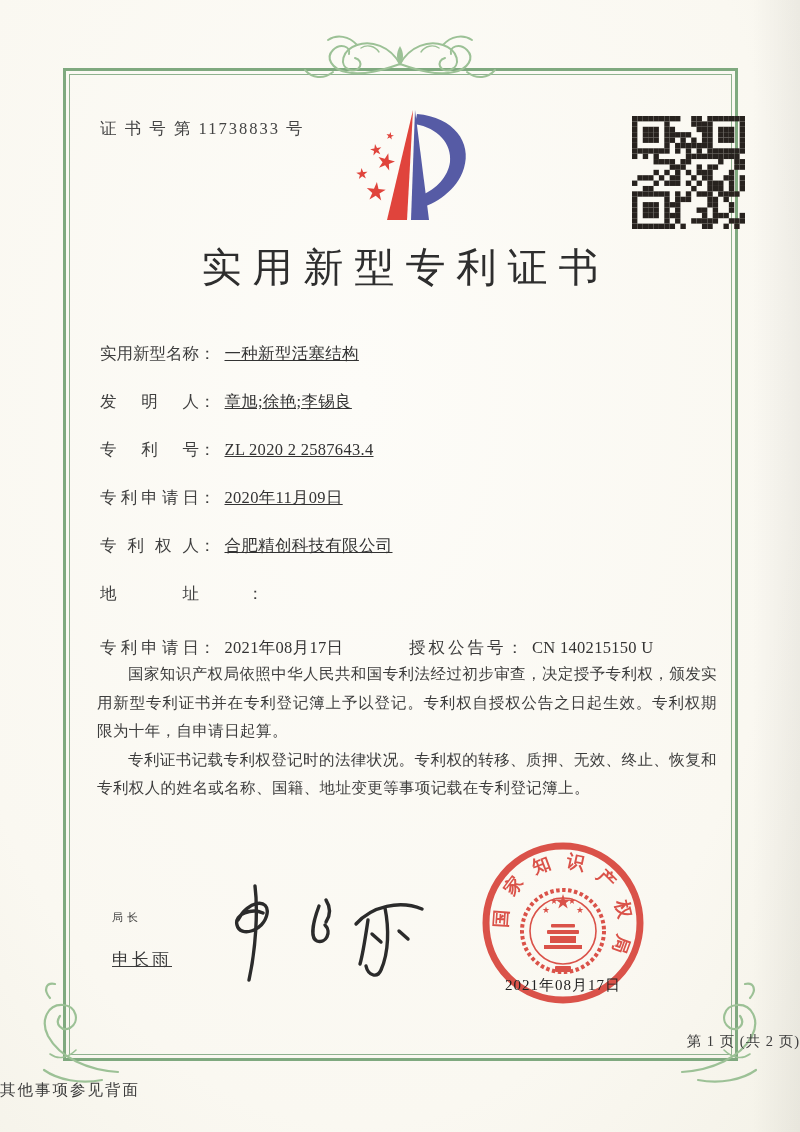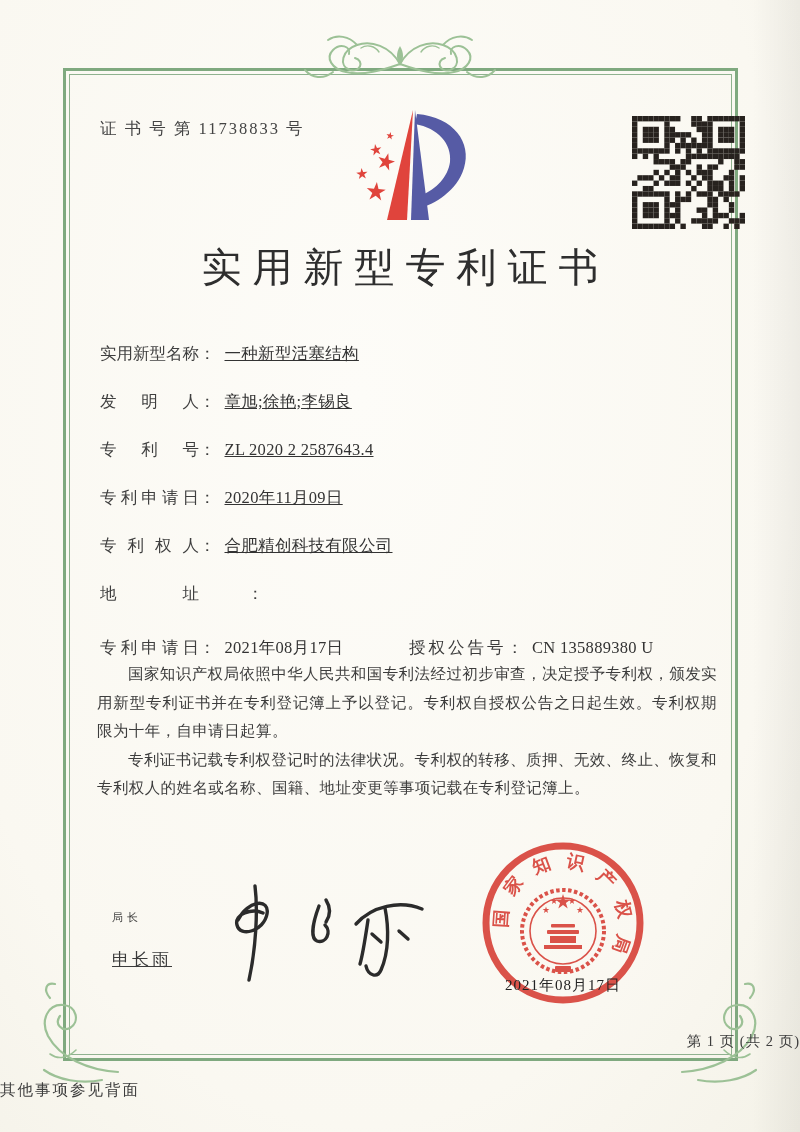--- a/index.html
+++ b/index.html
@@ -416,21 +416,21 @@
       </div>
       <div class="grant-row">
         <span class="pair">
           <span class="lbl">专利申请日</span>
           <span class="colon">：</span>
           <span class="val">2021年08月17日</span>
         </span>
         <span class="pair right">
           <span class="lbl2">授权公告号</span>
           <span class="colon">：</span>
-          <span class="val">CN 135889380 U</span>
+          <span class="val">CN 140215150 U</span>
         </span>
       </div>
     </div>
 
   <div class="paras">
     <p>国家知识产权局依照中华人民共和国专利法经过初步审查，决定授予专利权，颁发实用新型专利证书并在专利登记簿上予以登记。专利权自授权公告之日起生效。专利权期限为十年，自申请日起算。</p>
     <p>专利证书记载专利权登记时的法律状况。专利权的转移、质押、无效、终止、恢复和专利权人的姓名或名称、国籍、地址变更等事项记载在专利登记簿上。</p>
   </div>
 
   <div class="sig-title">局长</div>

